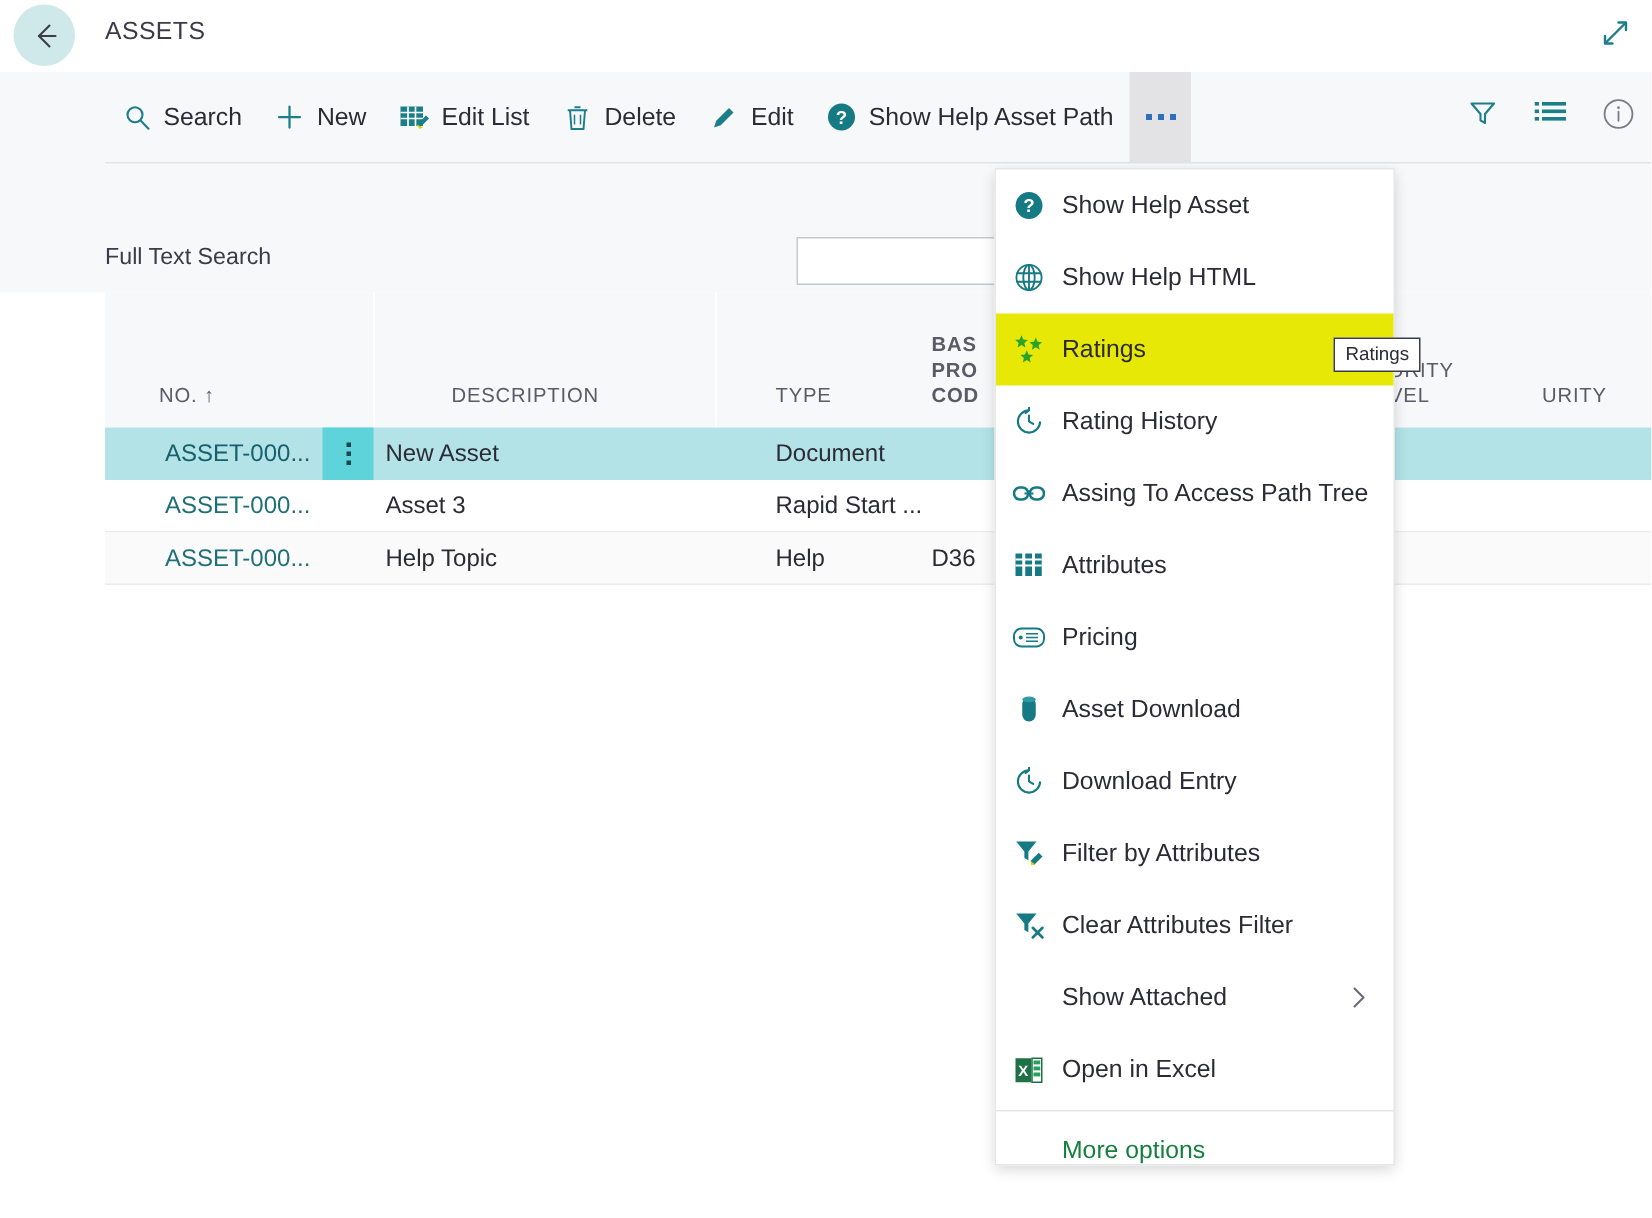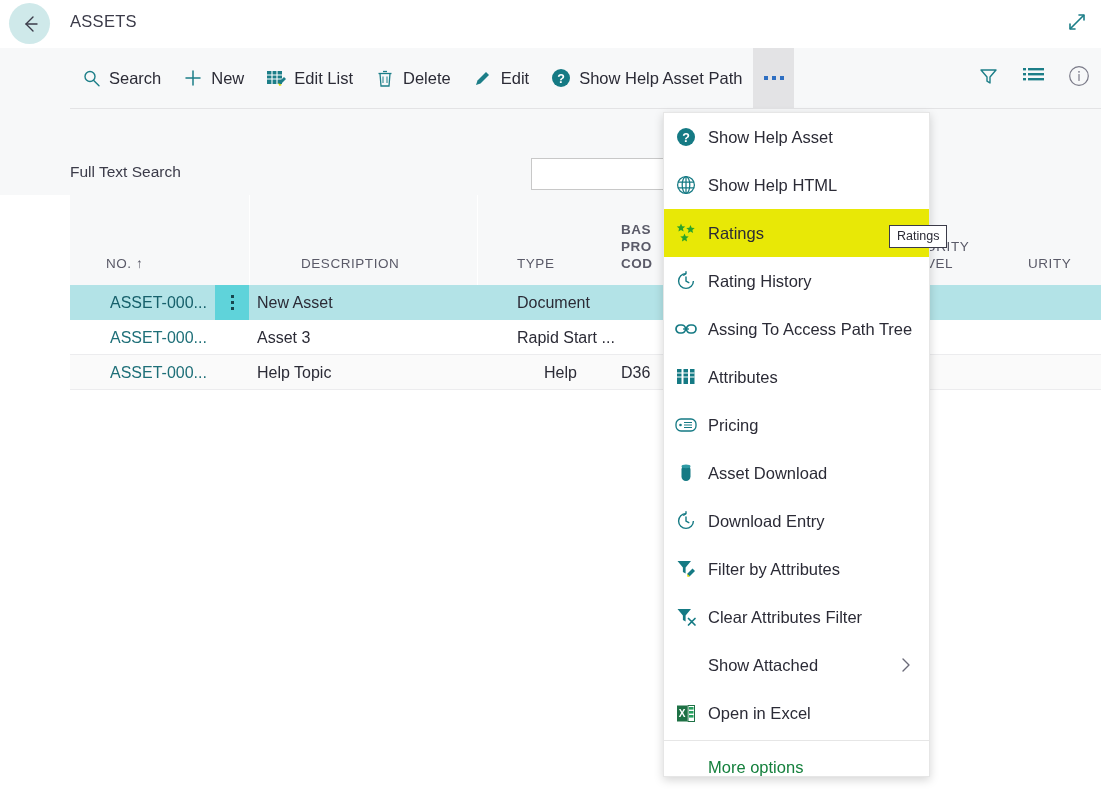--- a/index.html
+++ b/index.html
@@ -354,21 +354,21 @@
 
       <div class="row">
         <div class="cell num" style="left:40px; width:105px;">ASSET-000...</div>
         <div class="cell" style="left:187px; width:200px;">Asset 3</div>
         <div class="cell" style="left:447px; width:150px;">Rapid Start ...</div>
       </div>
 
       <div class="row alt">
         <div class="cell num" style="left:40px; width:105px;">ASSET-000...</div>
         <div class="cell" style="left:187px; width:200px;">Help Topic</div>
-        <div class="cell" style="left:447px; width:100px;margin-left:27px;">Help</div>
+        <div class="cell" style="left:447px; width:100px;">Help</div>
         <div class="cell" style="left:551px; width:100px;">D36</div>
       </div>
     </div>
   </div>
 
   <div class="bottom-fill"></div>
 
   <div class="menu">
 
     <div class="menu-item">

